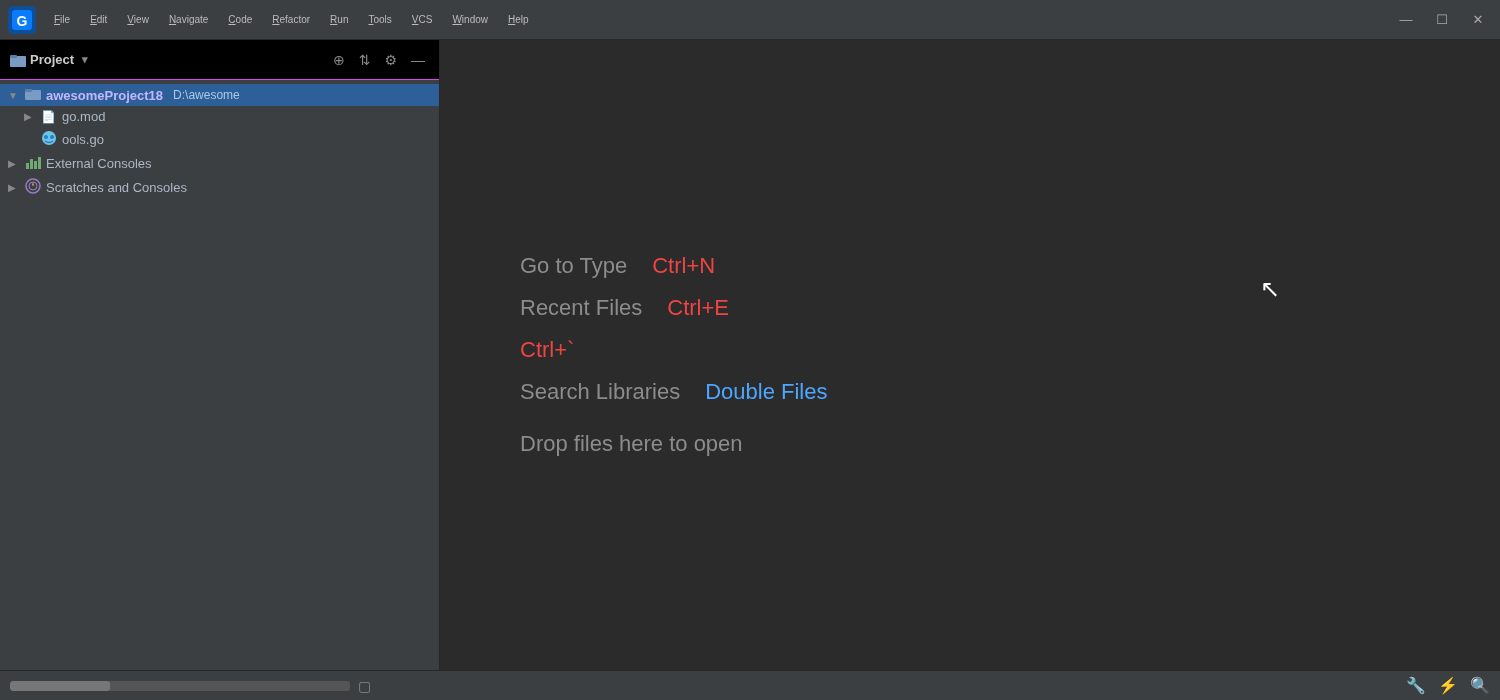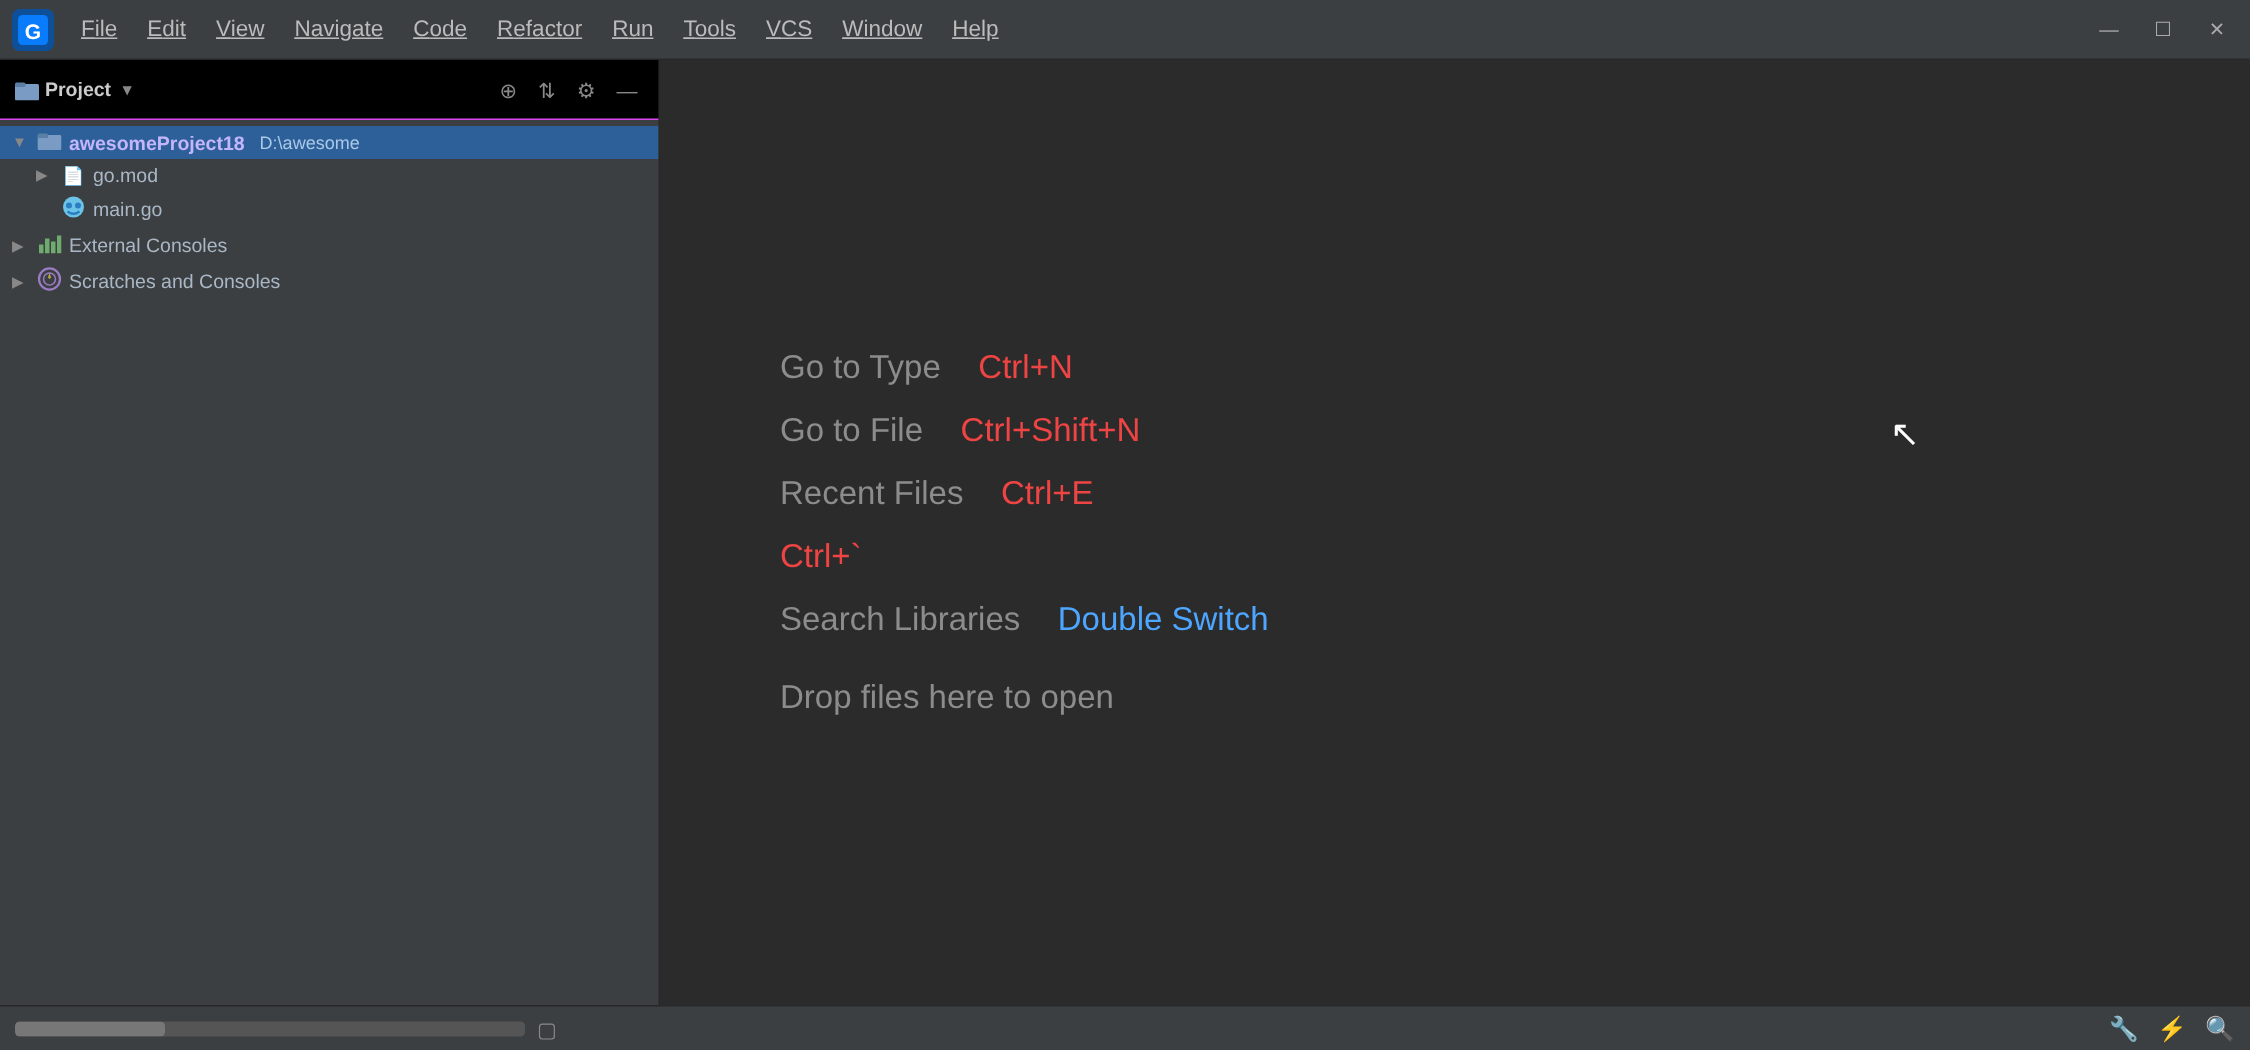--- a/index.html
+++ b/index.html
@@ -29,25 +29,24 @@
       flex-shrink: 0;
     }
     .menu-bar {
       display: flex;
       align-items: center;
       gap: 4px;
       flex: 1;
     }
     .menu-item {
       padding: 4px 8px;
-      font-size: 15px;
+      font-size: 10px;
       color: #bbb;
       cursor: pointer;
       border-radius: 3px;
-      text-decoration: underline;
     }
     .menu-item span.underline { text-decoration: underline; }
     .title-bar-controls {
       display: flex;
       align-items: center;
       gap: 8px;
       margin-left: auto;
     }
     .win-btn {
       width: 28px;
@@ -302,21 +301,21 @@
       <div class="tree-item tree-indent">
         <span class="tree-arrow" style="visibility:hidden;">▶</span>
         <span class="tree-icon">
           <svg width="16" height="16" viewBox="0 0 16 16">
             <circle cx="8" cy="8" r="7" fill="#6bc4e8"></circle>
             <circle cx="5" cy="7" r="2" fill="#2a7fc2"></circle>
             <circle cx="11" cy="7" r="2" fill="#2a7fc2"></circle>
             <path d="M4 11 Q8 14 12 11" stroke="#2a7fc2" stroke-width="1.5" fill="none"></path>
           </svg>
         </span>
-        <span class="tree-label">main.go</span>
+        <span class="tree-label">ools.go</span>
       </div>
 
       <div class="tree-item">
         <span class="tree-arrow">▶</span>
         <span class="tree-icon" style="font-size:13px;">
           <svg width="16" height="14" viewBox="0 0 16 14">
             <rect x="1" y="8" width="3" height="6" fill="#6faa6f"></rect>
             <rect x="5" y="4" width="3" height="10" fill="#6faa6f"></rect>
             <rect x="9" y="6" width="3" height="8" fill="#6faa6f"></rect>
             <rect x="13" y="2" width="3" height="12" fill="#6faa6f"></rect>
@@ -339,33 +338,29 @@
     </div>
   </div>
 
   <div class="editor-area">
     <div class="shortcut-list">
       <div class="shortcut-row">
         <span class="shortcut-action">Go to Type</span>
         <span class="shortcut-key">Ctrl+N</span>
       </div>
       <div class="shortcut-row">
-        <span class="shortcut-action">Go to File</span>
-        <span class="shortcut-key">Ctrl+Shift+N</span>
-      </div>
-      <div class="shortcut-row">
         <span class="shortcut-action">Recent Files</span>
         <span class="shortcut-key">Ctrl+E</span>
       </div>
       <div class="shortcut-row">
         <span class="shortcut-key">Ctrl+`</span>
       </div>
       <div class="shortcut-row">
         <span class="shortcut-action">Search Libraries</span>
-        <span class="shortcut-key" style="color:#4da6ff; font-weight:500;">Double Switch</span>
+        <span class="shortcut-key" style="color:#4da6ff; font-weight:500;">Double Files</span>
       </div>
       <div class="shortcut-row">
         <span class="drop-text">Drop files here to open</span>
       </div>
     </div>
 
     <div class="cursor-indicator">
       <span class="cursor-pointer">↖</span>
     </div>
   </div>

